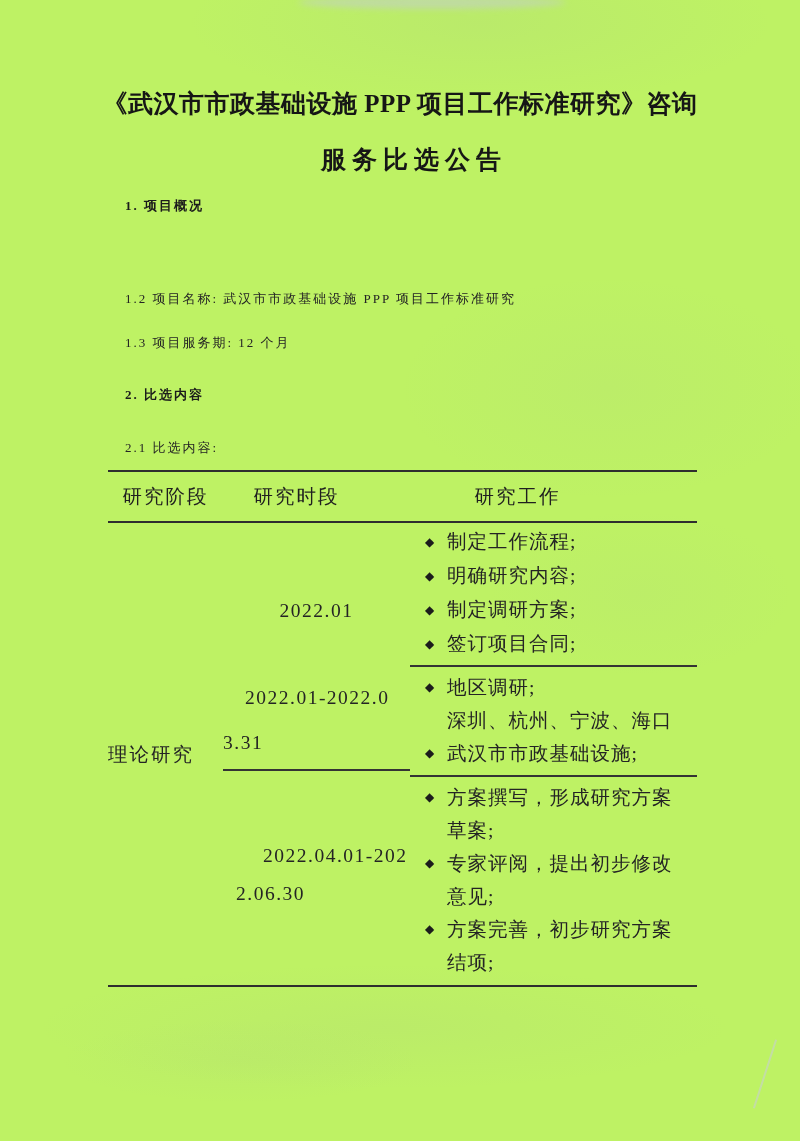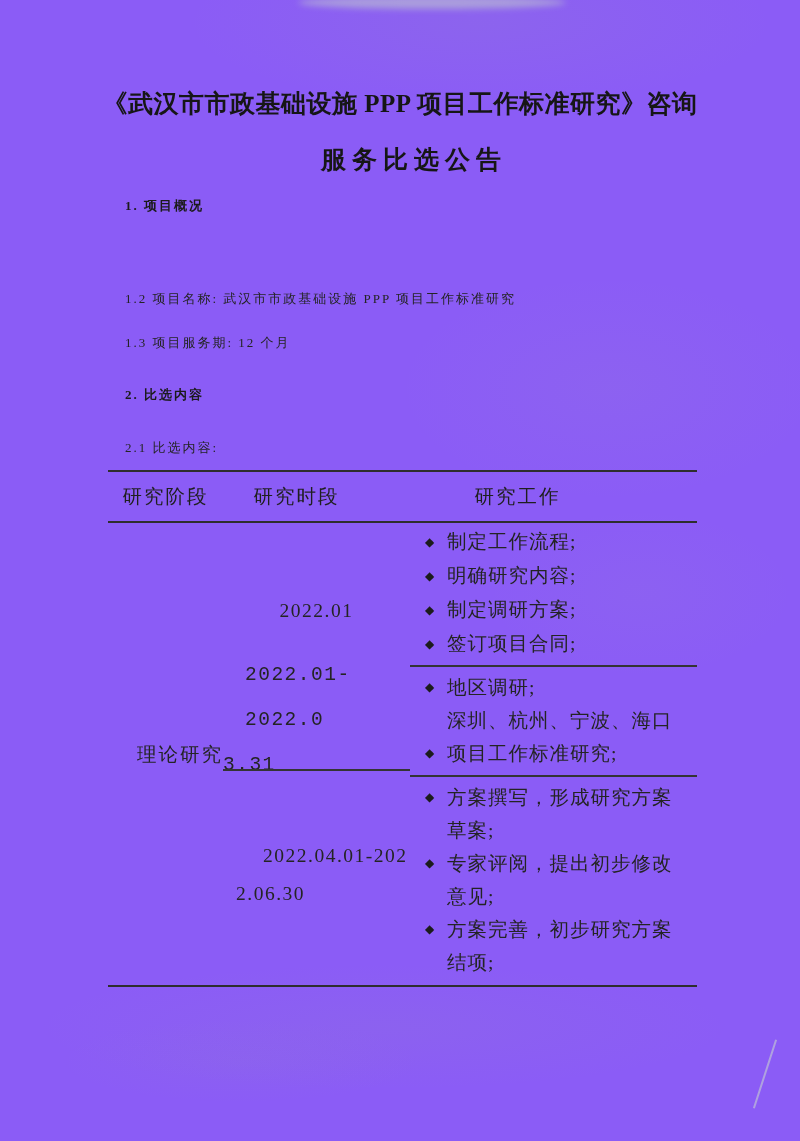--- a/index.html
+++ b/index.html
@@ -1,20 +1,20 @@
 <!DOCTYPE html>
 <html><head>
 <meta charset="utf-8">
 <style>
   html,body{margin:0;padding:0;background:#ededeb;}
   .page{
     position:relative;
     width:800px;height:1141px;
     margin:0 auto;
-    background:#8b5cf6;
+    background:#bef264;
     font-family:"Liberation Serif","DejaVu Serif",serif;
     color:#232323;
     overflow:hidden;
   }
   
   .page::before{
     content:"";position:absolute;inset:0;pointer-events:none;
     background:
       radial-gradient(ellipse 420px 120px at 60% 2%, rgba(150,165,165,.10), transparent 70%),
       radial-gradient(ellipse 300px 160px at 76% 34%, rgba(160,170,172,.07), transparent 70%),
@@ -58,30 +58,30 @@
   .hcell{
     display:flex;align-items:center;justify-content:center;
     border-bottom:2px solid #2e2e2e;
     letter-spacing:2px;color:#1f1f1f;
   }
   .hcell .nudge-time{position:relative;left:-20px;}
   .hcell .nudge-work{position:relative;left:-58px;margin-left:44px;}
 
   .stage-cell{
     grid-column:1;grid-row:2/5;
-    display:flex;align-items:center;justify-content:flex-end;
+    display:flex;align-items:center;justify-content:flex-start;
     letter-spacing:2px;
   }
   .period-cell{
     display:flex;flex-direction:column;justify-content:center;
     letter-spacing:1.5px;
   }
   .period-cell .pl{display:block;}
   .pc1{align-items:center;margin-top:33px;}
-  .pc2 .pl{line-height:45px;font-family:Liberation Mono, monospace;}
+  .pc2 .pl{line-height:45px;}
   .pc2 .pl:nth-child(1){margin-left:22px;}
   .pc2 .pl:nth-child(2){margin-left:0;}
   .pc3{transform:translateY(-6px);}
   .pc3 .pl{line-height:38px;}
   .pc3 .pl:nth-child(1){margin-left:40px;}
   .pc3 .pl:nth-child(2){margin-left:13px;}
 
   .tasks-cell{padding:2px 0 0 15px;}
   .tc2,.tc3{padding-top:4px;}
   .task{display:flex;align-items:flex-start;}
@@ -170,21 +170,21 @@
       <div class="task">
         <span class="m">◆</span>
         <span class="t">
           <span>地区调研;</span>
           <span>深圳、杭州、宁波、海口</span>
         </span>
       </div>
       <div class="task">
         <span class="m">◆</span>
         <span class="t">
-            <span>项目工作标准研究;</span>
+            <span>武汉市市政基础设施;</span>
           </span>
       </div>
     </div>
 
     <div class="period-cell pc3 rule-col23">
       <span class="pl">2022.04.01-202</span>
       <span class="pl">2.06.30</span>
     </div>
     <div class="tasks-cell tc3 rule-col23">
       <div class="task">

